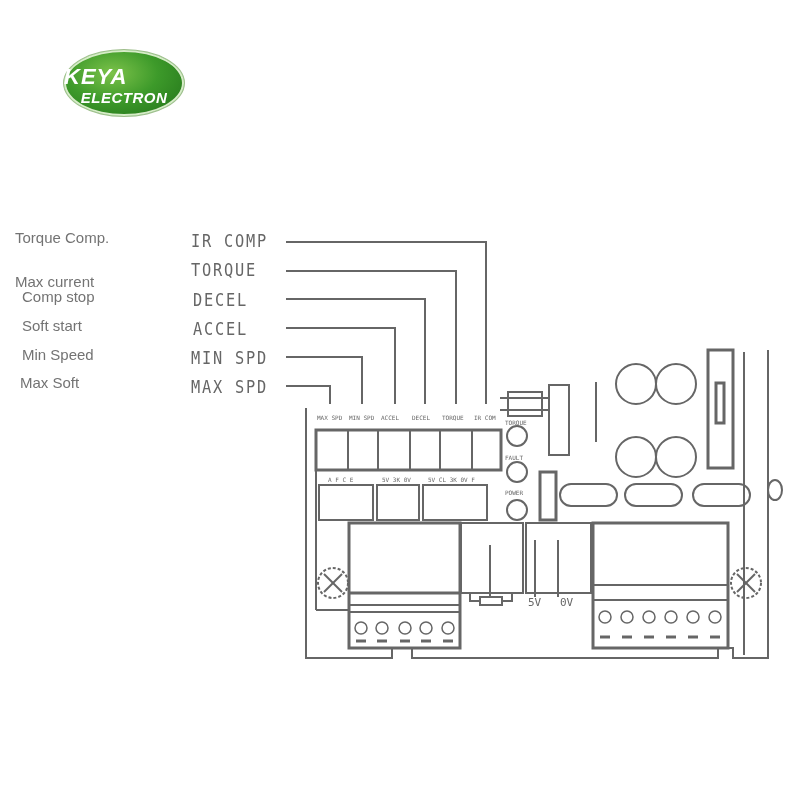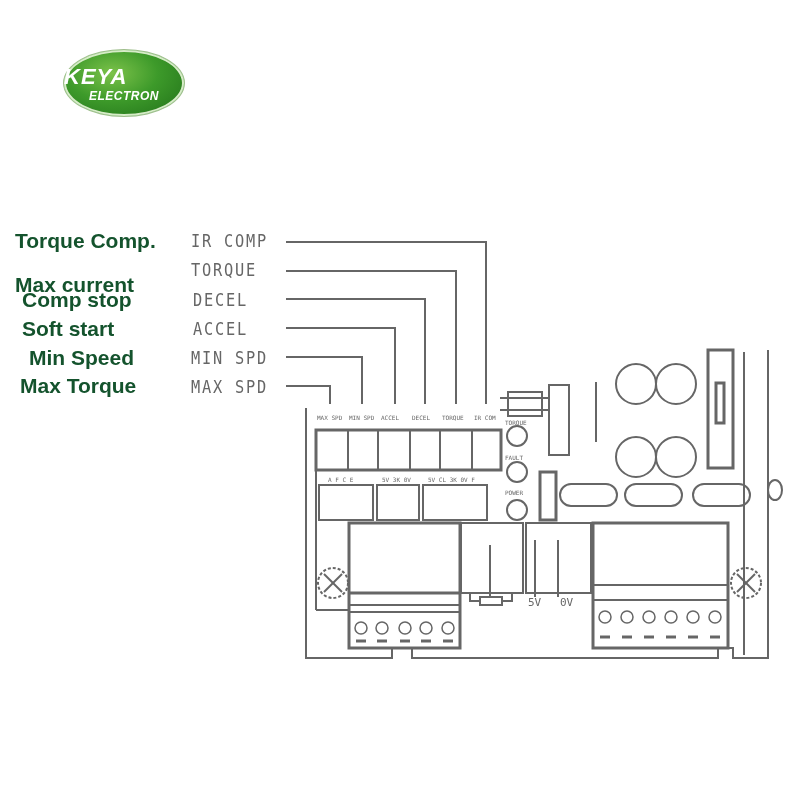--- a/index.html
+++ b/index.html
@@ -4,39 +4,39 @@
 <style>
   html, body { margin:0; padding:0; background:#ffffff; }
   body { width:800px; height:800px; position:relative; overflow:hidden; font-family:"Liberation Sans", sans-serif; }
   .abs { position:absolute; }
   .logo { left:64px; top:50px; width:120px; height:66px; border-radius:50%;
     background: radial-gradient(ellipse at 40% 35%, #7cc24a 0%, #3d9a2a 45%, #1f6e18 100%);
     box-shadow: inset 0 0 0 2px #d7ecc8, 0 0 0 1px #9dbd8a; }
   .logo .t1 { position:absolute; left:0; right:0; top:14px; text-align:left; color:#fff;
     font-weight:bold; font-style:italic; font-size:22px; letter-spacing:1px; }
   .logo .t2 { position:absolute; left:0; right:0; top:39px; text-align:center; color:#fff;
-    font-weight:bold; font-style:italic; font-size:12px; letter-spacing:0.5px; }
-  .desc { font-size:21px; color:#14532d; font-weight:bold; white-space:nowrap; }
+    font-weight:bold; font-style:italic; font-size:15px; letter-spacing:0.5px; }
+  .desc { font-size:15px; color:#737373; font-weight:normal; white-space:nowrap; }
   .code { font-family:"DejaVu Sans Mono", monospace; font-size:17px; color:#666; letter-spacing:2px; white-space:nowrap; transform:scaleX(0.9); transform-origin:left; }
   svg text { font-family:"DejaVu Sans Mono", monospace; }
 </style>
 </head>
 <body>
 
 <div class="abs logo">
   <div class="t1">KEYA</div>
   <div class="t2">ELECTRON</div>
 </div>
 
 <div class="abs desc" style="left:15px;top:229px;">Torque Comp.</div>
 <div class="abs desc" style="left:15px;top:273px;">Max current</div>
 <div class="abs desc" style="left:22px;top:288px;">Comp stop</div>
 <div class="abs desc" style="left:22px;top:317px;">Soft start</div>
-<div class="abs desc" style="left:29px;top:346px;">Min Speed</div>
-<div class="abs desc" style="left:20px;top:374px;">Max Torque</div>
+<div class="abs desc" style="left:22px;top:346px;">Min Speed</div>
+<div class="abs desc" style="left:20px;top:374px;">Max Soft</div>
 
 <div class="abs code" style="left:191px;top:231px;">IR COMP</div>
 <div class="abs code" style="left:191px;top:260px;">TORQUE</div>
 <div class="abs code" style="left:193px;top:290px;">DECEL</div>
 <div class="abs code" style="left:193px;top:319px;">ACCEL</div>
 <div class="abs code" style="left:191px;top:348px;">MIN SPD</div>
 <div class="abs code" style="left:191px;top:377px;">MAX SPD</div>
 
 <svg class="abs" style="left:0;top:0;" width="800" height="800">
   <g stroke="#666" fill="none" stroke-width="2">

